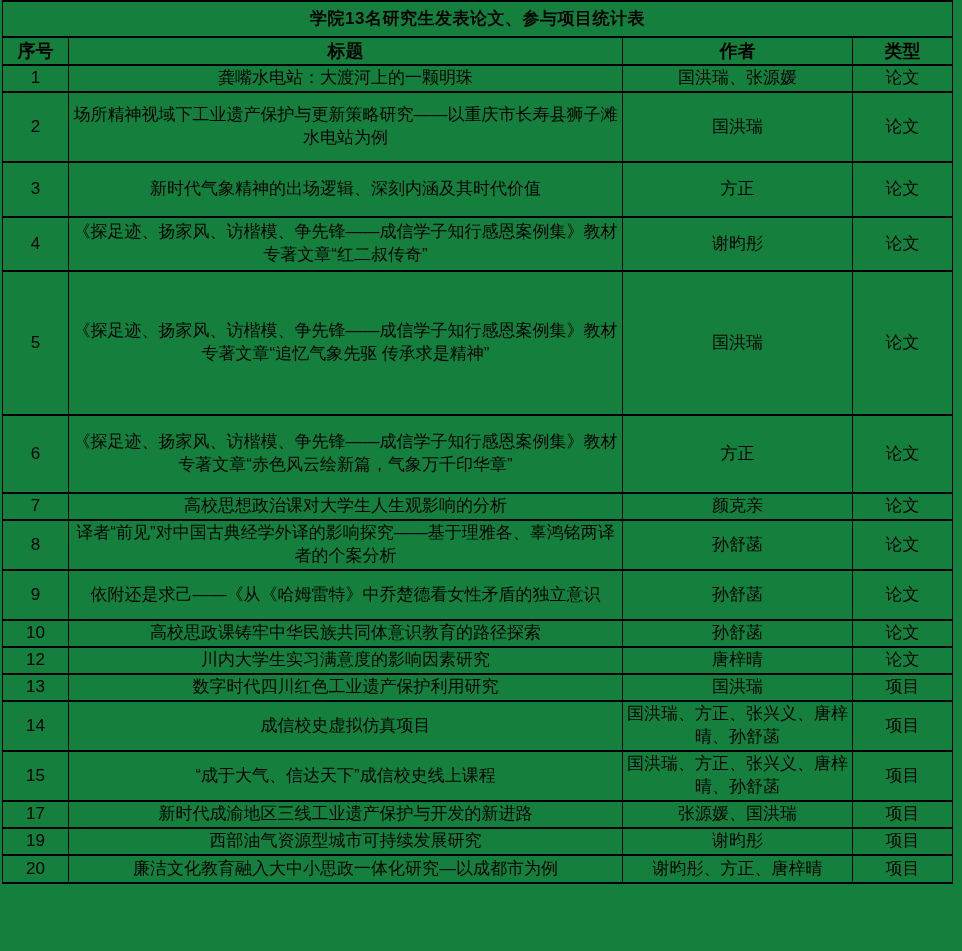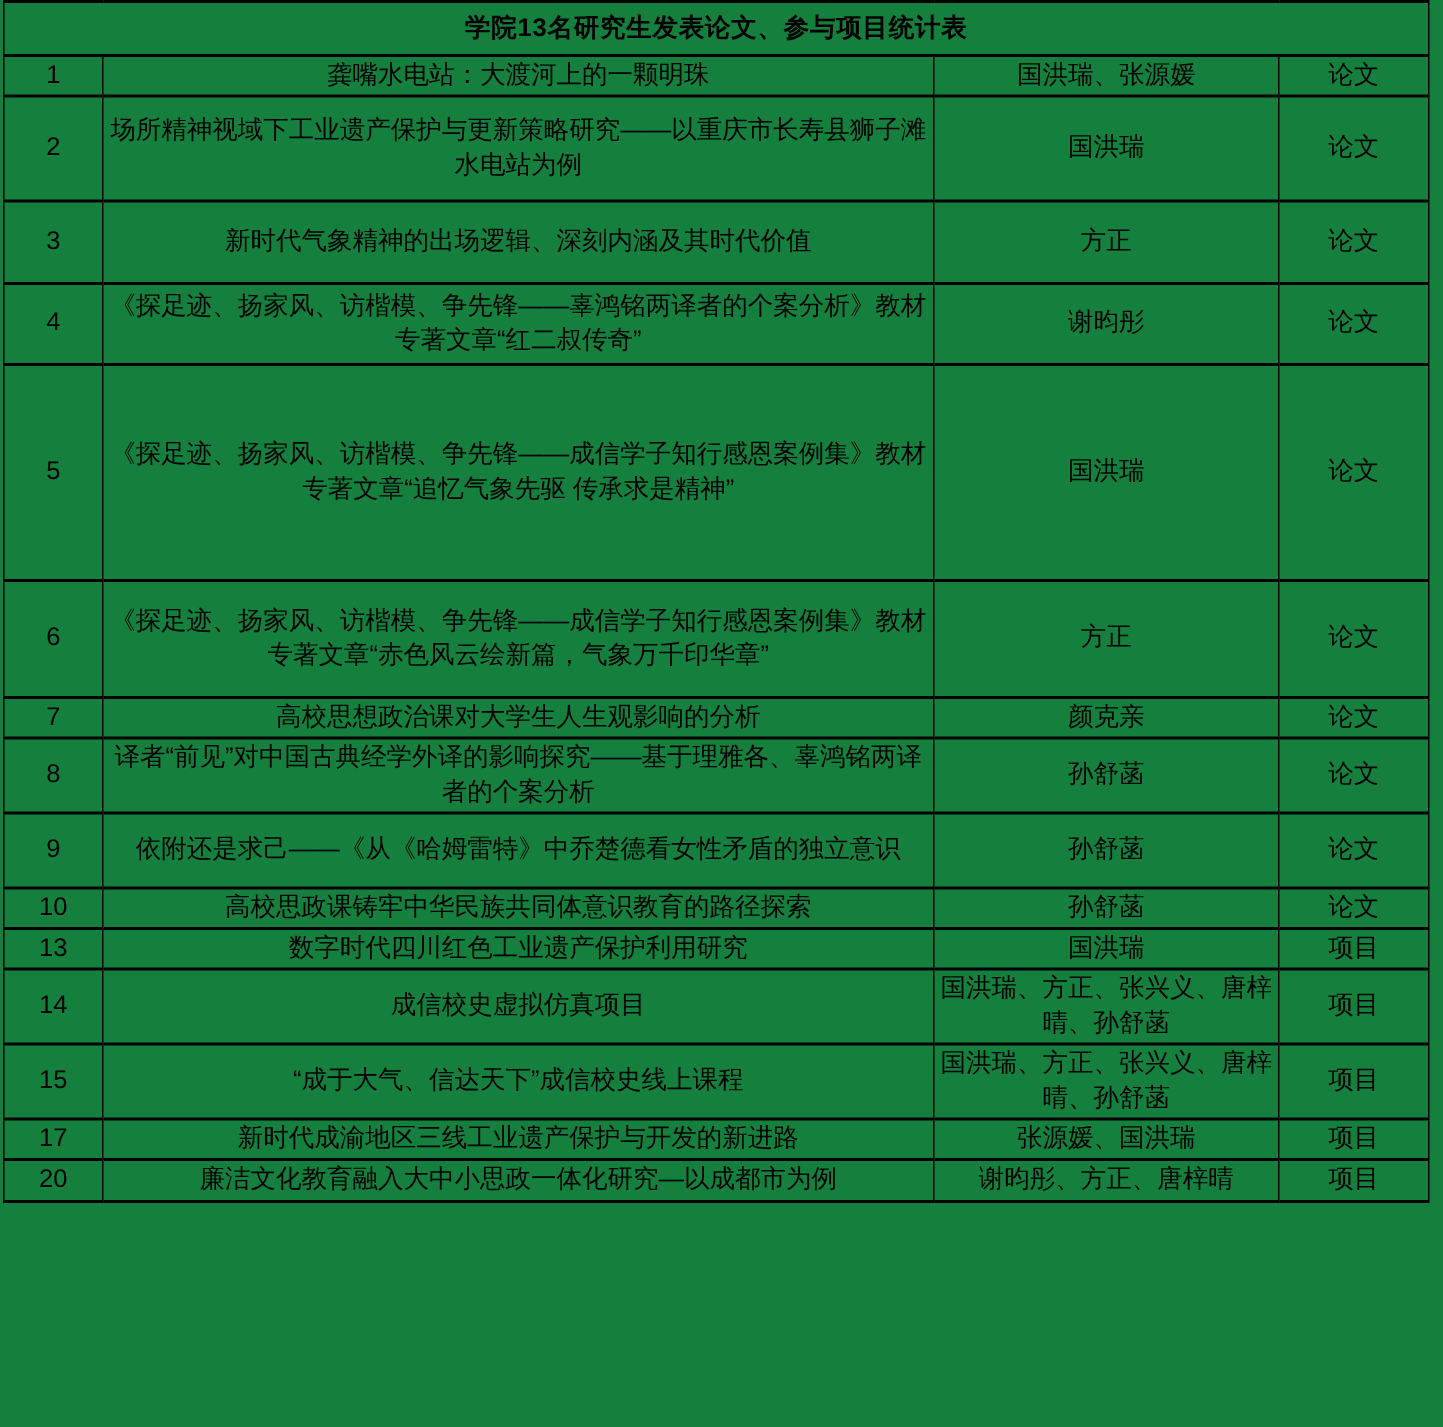--- a/index.html
+++ b/index.html
@@ -61,20 +61,26 @@
     <colgroup>
       <col style="width:66px">
       <col style="width:554px">
       <col style="width:230px">
       <col style="width:100px">
     </colgroup>
     <tbody>
       <tr style="height:36px;">
         <td colspan="4" class="table-title">学院13名研究生发表论文、参与项目统计表</td>
       </tr>
+      <tr id="header-row" class="header-row" style="height:26px;">
+          <td>序号</td>
+          <td>标题</td>
+          <td>作者</td>
+          <td>类型</td>
+        </tr>
     </tbody>
     <tbody id="table-body">
         <tr style="height: 26px;">
           <td class="c-no">1</td>
           <td class="c-title">龚嘴水电站：大渡河上的一颗明珠</td>
           <td class="c-author">国洪瑞、张源媛</td>
           <td class="c-type">论文</td>
         </tr>
         <tr style="height: 70px;">
           <td class="c-no">2</td>
@@ -83,21 +89,21 @@
           <td class="c-type">论文</td>
         </tr>
         <tr style="height: 55px;">
           <td class="c-no">3</td>
           <td class="c-title">新时代气象精神的出场逻辑、深刻内涵及其时代价值</td>
           <td class="c-author">方正</td>
           <td class="c-type">论文</td>
         </tr>
         <tr style="height: 54px;">
           <td class="c-no">4</td>
-          <td class="c-title">《探足迹、扬家风、访楷模、争先锋——辜鸿铭两译者的个案分析》教材专著文章“红二叔传奇”</td>
+          <td class="c-title">《探足迹、扬家风、访楷模、争先锋——成信学子知行感恩案例集》教材专著文章“红二叔传奇”</td>
           <td class="c-author">谢昀彤</td>
           <td class="c-type">论文</td>
         </tr>
         <tr style="height: 144px;">
           <td class="c-no">5</td>
           <td class="c-title">《探足迹、扬家风、访楷模、争先锋——成信学子知行感恩案例集》教材专著文章“追忆气象先驱 传承求是精神”</td>
           <td class="c-author">国洪瑞</td>
           <td class="c-type">论文</td>
         </tr>
         <tr style="height: 78px;">
@@ -123,20 +129,26 @@
           <td class="c-title">依附还是求己——《从《哈姆雷特》中乔楚德看女性矛盾的独立意识</td>
           <td class="c-author">孙舒菡</td>
           <td class="c-type">论文</td>
         </tr>
         <tr style="height: 25px;">
           <td class="c-no">10</td>
           <td class="c-title">高校思政课铸牢中华民族共同体意识教育的路径探索</td>
           <td class="c-author">孙舒菡</td>
           <td class="c-type">论文</td>
         </tr>
+        <tr style="height: 25px;">
+          <td class="c-no">12</td>
+          <td class="c-title">川内大学生实习满意度的影响因素研究</td>
+          <td class="c-author">唐梓晴</td>
+          <td class="c-type">论文</td>
+        </tr>
         <tr style="height: 27px;">
           <td class="c-no">13</td>
           <td class="c-title">数字时代四川红色工业遗产保护利用研究</td>
           <td class="c-author">国洪瑞</td>
           <td class="c-type">项目</td>
         </tr>
         <tr style="height: 50px;">
           <td class="c-no">14</td>
           <td class="c-title">成信校史虚拟仿真项目</td>
           <td class="c-author">国洪瑞、方正、张兴义、唐梓晴、孙舒菡</td>
@@ -147,20 +159,26 @@
           <td class="c-title">“成于大气、信达天下”成信校史线上课程</td>
           <td class="c-author">国洪瑞、方正、张兴义、唐梓晴、孙舒菡</td>
           <td class="c-type">项目</td>
         </tr>
         <tr style="height: 27px;">
           <td class="c-no">17</td>
           <td class="c-title">新时代成渝地区三线工业遗产保护与开发的新进路</td>
           <td class="c-author">张源媛、国洪瑞</td>
           <td class="c-type">项目</td>
         </tr>
+        <tr style="height: 27px;">
+          <td class="c-no">19</td>
+          <td class="c-title">西部油气资源型城市可持续发展研究</td>
+          <td class="c-author">谢昀彤</td>
+          <td class="c-type">项目</td>
+        </tr>
         <tr style="height: 28px;">
           <td class="c-no">20</td>
           <td class="c-title">廉洁文化教育融入大中小思政一体化研究—以成都市为例</td>
           <td class="c-author">谢昀彤、方正、唐梓晴</td>
           <td class="c-type">项目</td>
         </tr>
       </tbody>
   </table>
 </div>
 

